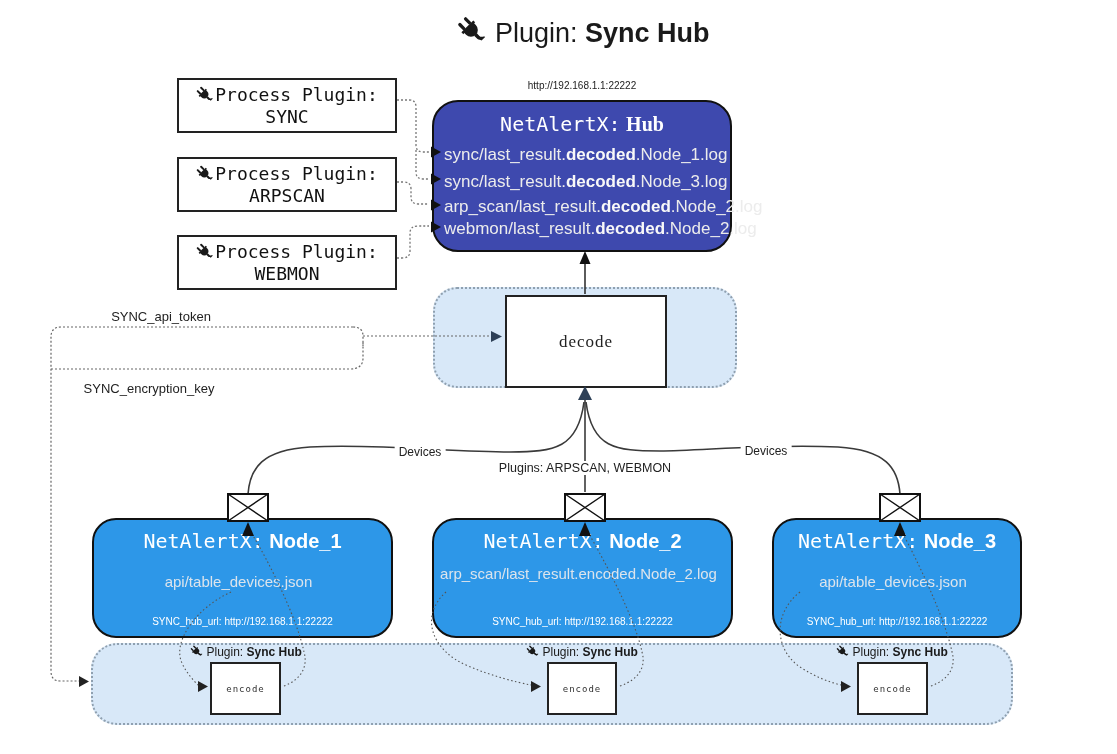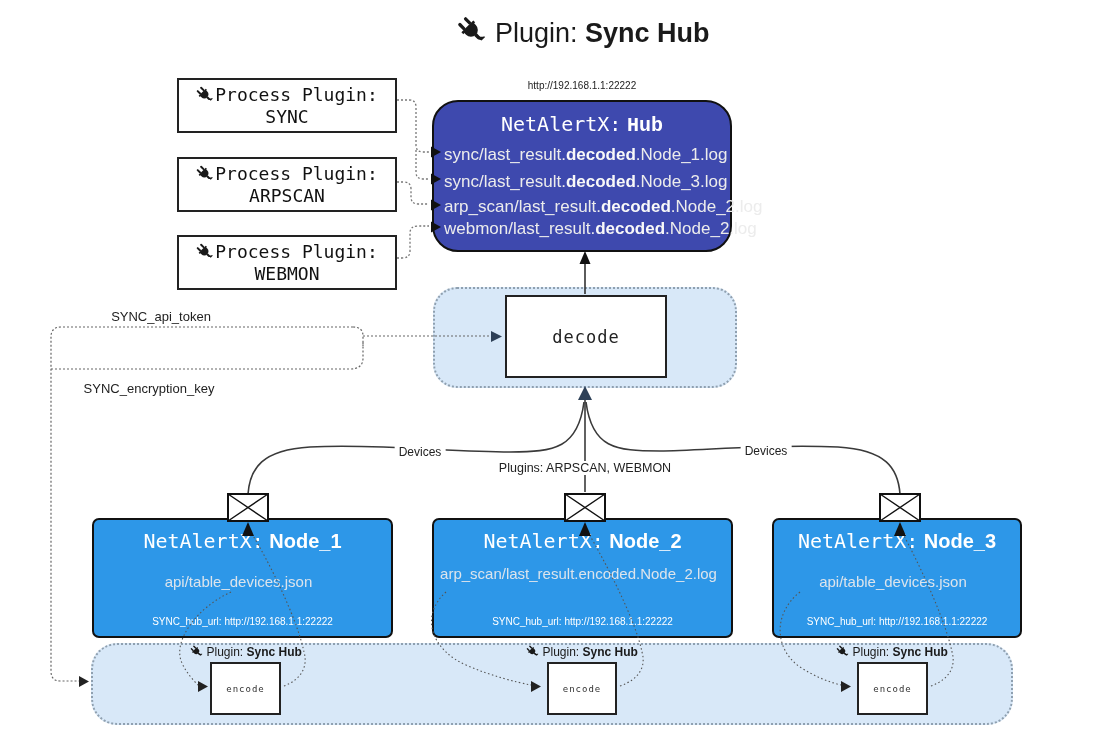--- a/index.html
+++ b/index.html
@@ -19,37 +19,37 @@
   .proc{left:177px;width:220px;height:55px;background:#fff;border:2px solid #222;
     display:flex;flex-direction:column;align-items:center;justify-content:center;
     font-family:"DejaVu Sans Mono",monospace;font-size:18px;line-height:22px;color:#111;box-sizing:border-box;}
   .proc .row{display:flex;align-items:center;gap:1px;}
 
   
   #hub{left:432px;top:100px;width:300px;height:152px;background:#3E49AE;border:2px solid #111;
     border-radius:26px;color:#fff;box-sizing:border-box;}
   #hub-title{position:absolute;top:10px;left:0;right:0;text-align:center;font-size:20px;}
   #hub-title .pfx{font-family:"DejaVu Sans Mono",monospace;}
-  #hub-title b{font-family:Liberation Mono, monospace;}
+  #hub-title b{font-family:Liberation Serif, serif;}
   .hub-log{position:absolute;left:10px;font-size:17px;color:#ECECEC;white-space:nowrap;text-align:right;}
   .hub-log b{font-weight:bold;color:#F8F8F8;}
   #hub-url-top{left:432px;width:300px;top:80px;text-align:center;font-size:10px;color:#222;}
 
   
   .panel{background:#D8E8F8;border:2px dotted #8FA0B0;border-radius:24px;box-sizing:border-box;}
   #decode-panel{left:433px;top:287px;width:304px;height:101px;}
   #band{left:91px;top:643px;width:922px;height:82px;border-radius:26px;}
 
   .white-box{background:#fff;border:2px solid #222;display:flex;align-items:center;justify-content:center;
     font-family:"DejaVu Sans Mono",monospace;color:#222;box-sizing:border-box;}
-  #decode-box{left:505px;top:295px;width:162px;height:83px;font-size:17px;letter-spacing:1px;}
+  #decode-box{left:505px;top:295px;width:162px;height:93px;font-size:17px;letter-spacing:1px;font-family:Liberation Serif, serif;}
   .enc-box{top:662px;width:71px;height:53px;font-size:9px;letter-spacing:1px;color:#333;}
 
   
-  .node{top:518px;height:120px;background:#2D97E8;border:2px solid #111;border-radius:7px;color:#fff;box-sizing:border-box;}
+  .node{top:518px;height:120px;background:#2D97E8;border:2px solid #111;border-radius:24px;color:#fff;box-sizing:border-box;}
   .node-title{position:absolute;top:9px;left:0;right:0;text-align:center;font-size:20px;}
   .node-title .pfx{font-family:"DejaVu Sans Mono",monospace;}
   .node-title b{font-family:"Liberation Sans",sans-serif;}
   .file-line{position:absolute;left:0;right:8px;text-align:center;font-size:15px;color:#DCE4EC;white-space:nowrap;}
   .hub-url-line{position:absolute;left:0;right:0;bottom:9px;text-align:center;font-size:10px;color:#fff;white-space:nowrap;}
 
   
   .enc-label{position:absolute;top:645px;transform:translateX(-50%);font-size:12px;white-space:nowrap;color:#1a1a1a;z-index:2;}
   .enc-label b{font-weight:bold;}
 

